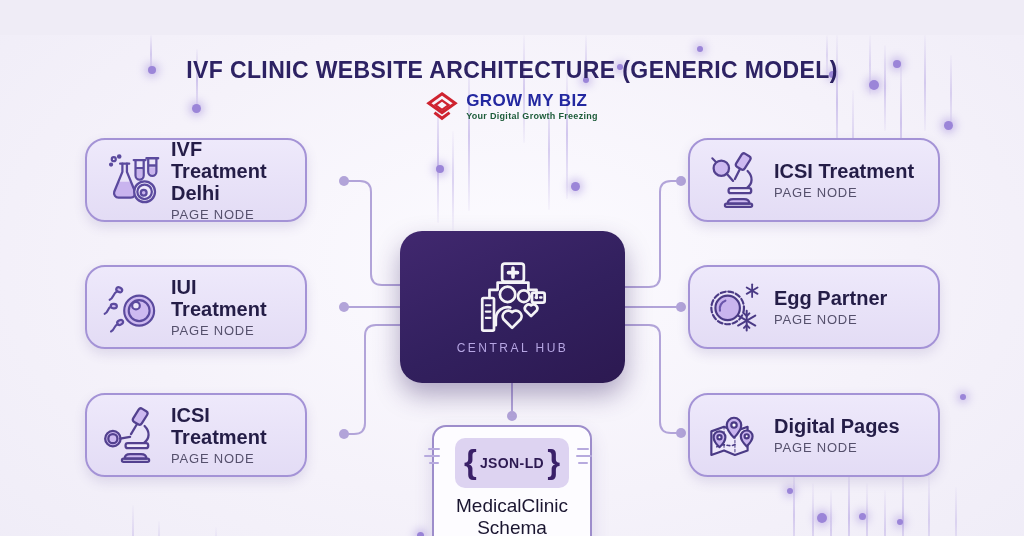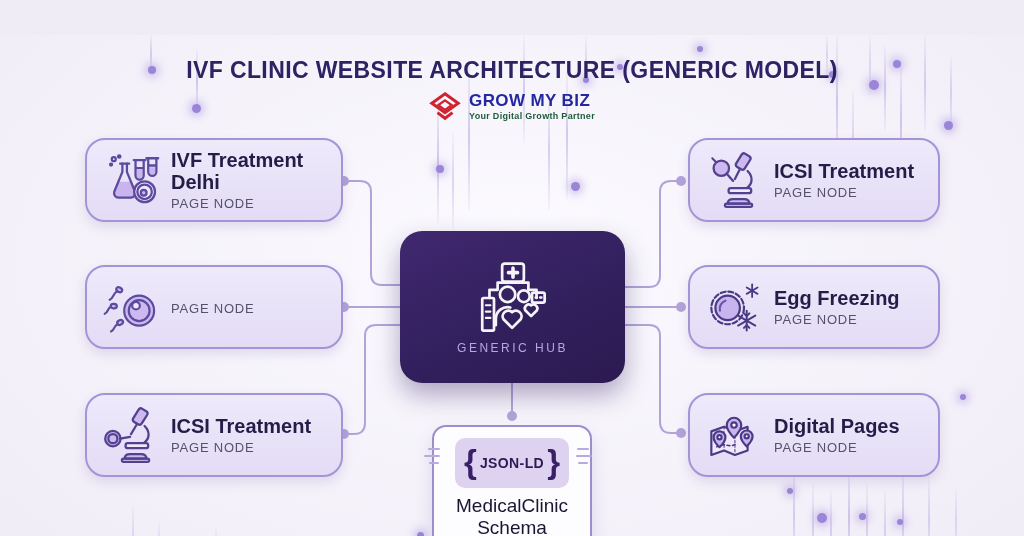--- a/index.html
+++ b/index.html
@@ -18,21 +18,21 @@
 
   .title{position:absolute;top:22px;left:0;width:100%;margin:0;text-align:center;
     font-size:23px;font-weight:bold;letter-spacing:.4px;color:#2d2263;z-index:3;}
 
   .logo{position:absolute;top:56px;left:0;width:100%;display:flex;justify-content:center;
     align-items:center;gap:8px;z-index:3;}
   .logo-text{display:flex;flex-direction:column;line-height:1.05;}
   .logo-name{font-size:17px;font-weight:bold;color:#2328a0;letter-spacing:.4px;}
   .logo-tag{font-size:9px;font-weight:bold;color:#1d5c3a;letter-spacing:.3px;margin-top:2px;}
 
-  .node{position:absolute;width:258px;height:84px;box-sizing:border-box;z-index:2;
+  .node{position:absolute;width:222px;height:84px;box-sizing:border-box;z-index:2;
     border:2px solid #a493d6;border-radius:20px;
     background:linear-gradient(180deg,#eee9fb 0%,#e3dcf5 100%);
     box-shadow:0 5px 12px rgba(90,70,150,.15);
     display:flex;align-items:center;gap:11px;padding:0 8px 0 15px;}
   .l1{left:85px;top:103px}.l2{left:85px;top:230px}.l3{left:85px;top:358px}
   .r1{left:688px;top:103px;width:252px}.r2{left:688px;top:230px;width:252px}.r3{left:688px;top:358px;width:252px}
   .nicon{flex:0 0 58px;height:58px;display:flex;align-items:center;justify-content:center;}
   .nicon svg{width:58px;height:58px;}
   .ntitle{font-size:20px;font-weight:bold;color:#241d47;line-height:1.1;}
   .nsub{font-size:13px;color:#55506c;letter-spacing:.8px;margin-top:3px;}
@@ -138,21 +138,21 @@
   <div class="logo">
     <svg width="32" height="32" viewBox="0 0 34 34">
       <g stroke="#cf2330" stroke-width="3.2" fill="none" stroke-linejoin="miter">
         <path d="M17 3 L31 13 L17 23 L3 13 Z"></path>
         <path d="M17 10 L24 15 L17 20 L10 15 Z" stroke-width="2.4"></path>
         <path d="M9 23 L17 29 L25 23"></path>
       </g>
     </svg>
     <div class="logo-text">
       <span class="logo-name">GROW MY BIZ</span>
-      <span class="logo-tag">Your Digital Growth Partner</span>
+      <span class="logo-tag">Your Digital Growth Freezing</span>
     </div>
   </div>
 
   <div class="node l1">
     <span class="nicon">
       <svg viewBox="0 0 64 64">
         <g fill="none" stroke="#5b4a9e" stroke-width="2.5" stroke-linecap="round" stroke-linejoin="round">
           <circle cx="13" cy="9" r="2.2"></circle>
             <circle cx="19" cy="6" r="1.3"></circle>
             <circle cx="10" cy="15" r="1.1"></circle>
@@ -189,20 +189,21 @@
           <ellipse cx="19" cy="13" rx="3.4" ry="2.5" transform="rotate(28 19 13)" fill="#cdb9f0"></ellipse>
           <path d="M16.5 15 C 12 17, 13 22, 8.5 24"></path>
           <ellipse cx="13" cy="31" rx="3.4" ry="2.5" transform="rotate(5 13 31)" fill="#cdb9f0"></ellipse>
           <path d="M9.8 31.8 C 6 33, 7 38, 3 39.5"></path>
           <ellipse cx="20" cy="49" rx="3.4" ry="2.5" transform="rotate(-30 20 49)" fill="#cdb9f0"></ellipse>
           <path d="M17.5 51 C 13 52, 14.5 57, 10 59"></path>
         </g>
       </svg>
     </span>
     <div class="ntext">
+      <div class="ntitle">IUI Treatment</div>
       <div class="nsub">PAGE NODE</div>
     </div>
   </div>
 
   <div class="node l3">
     <span class="nicon">
       <svg viewBox="0 0 64 64">
         <g fill="none" stroke="#53418f" stroke-width="2.5" stroke-linecap="round" stroke-linejoin="round">
           <circle cx="12" cy="36" r="8.5" fill="#cdb9f0"></circle>
             <circle cx="12" cy="36" r="5"></circle>
@@ -232,21 +233,21 @@
         <path d="M18 50 h5 M18 57 h5 M18 64 h5" stroke-width="2.4"></path>
         <rect x="69" y="36" width="14" height="11" rx="2"></rect>
         <path d="M73 41.5 h1.5 M78 41.5 h1.5" stroke-width="2.6"></path>
         <circle cx="42" cy="38" r="8.5"></circle>
         <path d="M29 72 v-7 a13 13 0 0 1 16 -12.5"></path>
         <circle cx="60" cy="40" r="6.5"></circle>
         <path d="M47 75 l-9.5 -9.5 a6.2 6.2 0 0 1 9.5 -7.8 a6.2 6.2 0 0 1 9.5 7.8 z"></path>
         <path d="M68 62 l-6.5 -6.5 a4.3 4.3 0 0 1 6.5 -5.3 a4.3 4.3 0 0 1 6.5 5.3 z"></path>
       </g>
     </svg>
-    <div class="hub-sub">GENERIC HUB</div>
+    <div class="hub-sub">CENTRAL HUB</div>
   </div>
 
   <div class="node r1">
     <span class="nicon">
       <svg viewBox="0 0 64 64">
         <g fill="none" stroke="#53418f" stroke-width="2.5" stroke-linecap="round" stroke-linejoin="round">
           <line x1="8" y1="8" x2="14" y2="14" stroke-width="2.2"></line>
           <circle cx="18" cy="19" r="8.5" fill="#cdb9f0"></circle>
           <line x1="24" y1="25" x2="31" y2="33"></line>
           <rect x="37" y="3" width="11" height="17" rx="3" transform="rotate(32 42 11)" fill="#cdb9f0"></rect>
@@ -279,21 +280,21 @@
           </g>
           <g stroke-width="2">
             <line x1="52" y1="7" x2="52" y2="21"></line>
             <line x1="46" y1="10.5" x2="58" y2="17.5"></line>
             <line x1="46" y1="17.5" x2="58" y2="10.5"></line>
           </g>
         </g>
       </svg>
     </span>
     <div class="ntext">
-      <div class="ntitle">Egg Freezing</div>
+      <div class="ntitle">Egg Partner</div>
       <div class="nsub">PAGE NODE</div>
     </div>
   </div>
 
   <div class="node r3">
     <span class="nicon">
       <svg viewBox="0 0 64 64">
         <g fill="none" stroke="#4a3a85" stroke-width="2.4" stroke-linecap="round" stroke-linejoin="round">
           <path d="M7 28 l14 -5 12 5 14 -5 v26 l-14 5 -12 -5 -14 5 z" fill="#efe9fb"></path>
           <path d="M21 23 v25 M33 28 v25" stroke-width="1.6" stroke-dasharray="2.5 2.5" opacity="0.7"></path>

